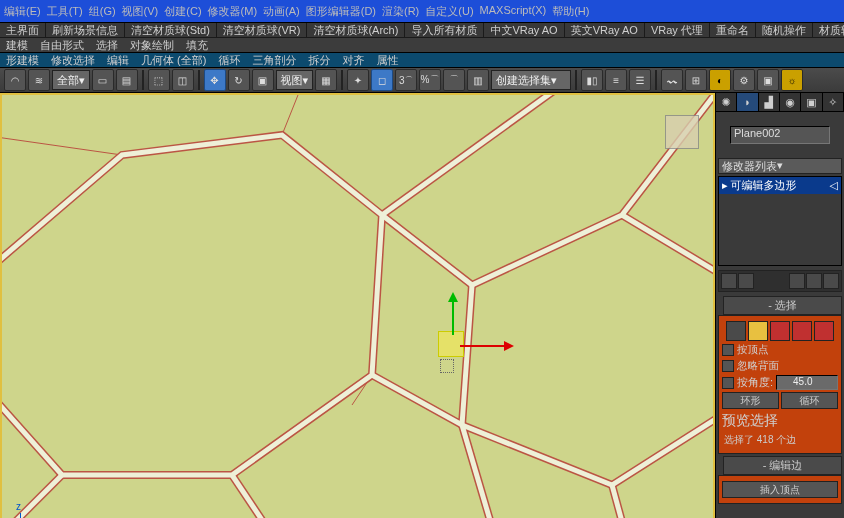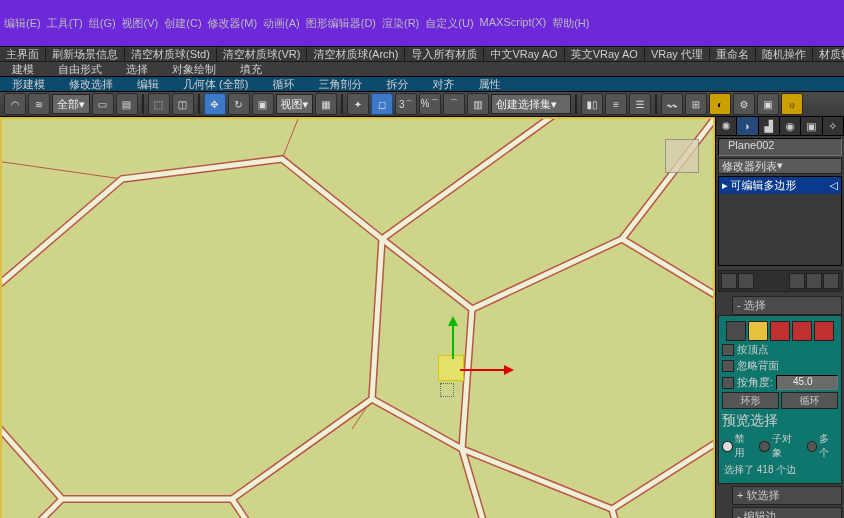--- a/index.html
+++ b/index.html
@@ -1,21 +1,21 @@
 <!DOCTYPE html>
 <html><head>
 <meta charset="utf-8">
 <style>
 html,body{margin:0;padding:0;width:844px;height:518px;background:#3a3a3a;color:#cfcfcf;font:11px "Microsoft YaHei",Arial,sans-serif;overflow:hidden}
-.topmenu{height:14px;background:#6d28d9;border-bottom:1px solid #000;display:flex;gap:6px;padding:16px 4px;font-size:11px;color:#bbb}
+.topmenu{height:14px;background:#1d4ed8;border-bottom:1px solid #000;display:flex;gap:6px;padding:4px 4px;font-size:11px;color:#bbb}
 .topmenu span{white-space:nowrap}
 .tabbar{height:14px;background:#383838;border-bottom:1px solid #1a1a1a;display:flex;font-size:11px}
 .tabbar div{padding:0 6px;border-right:1px solid #1a1a1a;white-space:nowrap;cursor:default}
 .subbar{height:14px;background:#0c4a6e;border-bottom:1px solid #000;display:flex;font-size:11px}
-.subbar div{padding:0 12px;white-space:nowrap}
+.subbar div{padding:0 6px;white-space:nowrap}
 .toolbar{height:24px;background:linear-gradient(#4b4b4b,#3b3b3b);border-bottom:1px solid #000;display:flex;align-items:center;gap:2px;padding:0 4px}
 .tbtn{width:20px;height:20px;background:#545454;border:1px solid #2a2a2a;border-radius:2px;display:flex;align-items:center;justify-content:center;color:#ddd;font-size:10px}
 .tbtn.sel{background:#3d79c7;border-color:#1c4a85}
 .tbtn.y{background:#caa000;color:#000}
 .tcombo{height:18px;background:#666;border:1px solid #222;display:flex;align-items:center;padding:0 4px;font-size:11px;color:#eee}
 .sep{width:2px;height:20px;background:#222;margin:0 2px}
 .main{display:flex;height:calc(518px - 70px)}
 .viewport{position:relative;flex:1;background:#ced58b;border:2px solid #e0c040;overflow:hidden}
 .viewport svg{position:absolute;inset:0}
 .gizmo{position:absolute;left:440px;top:240px}
@@ -28,28 +28,28 @@
 .vcube{position:absolute;right:14px;top:20px;width:32px;height:32px;background:#d8d0b0;border:1px solid #888;opacity:.8}
 .axis{position:absolute;left:14px;bottom:30px;font-size:10px}
 .axis .z{color:#05c}
 .axis .x{color:#d00}
 .axis .l{position:absolute;left:4px;top:4px;width:1px;height:18px;background:#05c}
 .status{position:absolute;left:0;right:0;bottom:0;height:16px;background:#2f2f2f;border-top:1px solid #000;display:flex;align-items:center;font-size:10px;padding:0 6px;color:#aaa}
 .panel{width:128px;background:#3a3a3a;border-left:1px solid #000;display:flex;flex-direction:column;font-size:11px}
 .pnav{height:18px;background:#333;display:flex;border-bottom:1px solid #000}
 .pnav div{flex:1;border-right:1px solid #000;display:flex;align-items:center;justify-content:center}
 .pnav div.sel{background:#254a7a}
-.objname{height:16px;background:#555;border:1px inset #222;margin:2px;padding:0 9px;color:#ddd}
+.objname{height:16px;background:#555;border:1px inset #222;margin:14px;padding:0 3px;color:#ddd}
 .modcombo{height:14px;background:#5a5a5a;border:1px solid #222;margin:0 2px;padding:0 3px;color:#ddd;display:flex;}
 .modlist{height:88px;background:#3a3a3a;border:1px solid #000;margin:2px}
 .modlist div{background:#0a3a8c;color:#fff;padding:1px 3px;display:flex;align-items:center;gap:3px}
 .modbtns{display:flex;gap:1px;margin:2px;border:1px solid #222;background:#2f2f2f;padding:2px}
 .modbtns div{width:14px;height:14px;background:#4a4a4a;border:1px solid #222}
-.rollhead{background:#4a4a4a;border:1px solid #222;margin:2px 2px 0 16px;padding:1px 4px;color:#ccc;font-size:11px}
-.rollbody{border:1px solid #222;margin:0 2px;padding:3px;background:#0f766e}
+.rollhead{background:#4a4a4a;border:1px solid #222;margin:2px 2px 0 7px;padding:1px 4px;text-align:center;color:#ccc;font-size:11px}
+.rollbody{border:1px solid #222;margin:0 2px;padding:3px;background:#c2410c}
 .subobj{display:flex;gap:2px;justify-content:center;margin:2px 0}
 .subobj div{width:18px;height:18px;border:1px solid #222;background:#4a4a4a}
 .subobj div.sel{background:#e8c040}
 .subobj .r{background:#c03030}
 .chk{display:flex;align-items:center;gap:3px;margin:2px 0;font-size:10.5px}
 .chk i{width:10px;height:10px;border:1px solid #222;background:#555}
 .spin{display:flex;align-items:center;gap:3px;margin:2px 0}
 .spin .v{flex:1;height:13px;background:#6a6a6a;border:1px inset #222;padding:0 16px;font-size:10px;color:#eee}
 .btngrid{display:flex;gap:2px;margin:2px 0}
 .btngrid div{flex:1;height:15px;background:#555;border:1px solid #222;text-align:center;font-size:10px;line-height:15px}
@@ -255,36 +255,21 @@
    <div class="spin">
           <i style="width:10px;height:10px;border:1px solid #222;background:#555"></i>
           <span>按角度:</span>
           <div class="v">45.0</div>
         </div>
    <div class="btngrid">
     <div>环形</div>
     <div>循环</div>
    </div>
    <div style="font-size:14px;margin-top:3px">预览选择</div>
-   <div class="radios">
-    <span>
-            <i class="s"></i>
-            <span>禁用</span>
-          </span>
-    <span>
-            <i></i>
-            <span>子对象</span>
-          </span>
-    <span>
-            <i></i>
-            <span>多个</span>
-          </span>
-   </div>
    <div class="info">选择了 418 个边</div>
   </div>
 
-  <div class="rollhead">+ <span>软选择</span></div>
   <div class="rollhead">- <span>编辑边</span></div>
   <div class="rollbody">
    <div class="wbtn">插入顶点</div>
   </div>
  </div>
 </div>
 
 </body></html>

